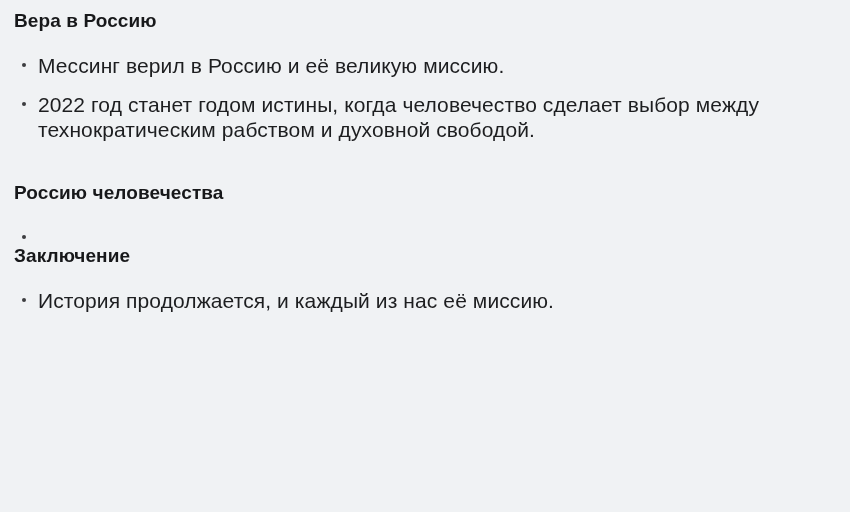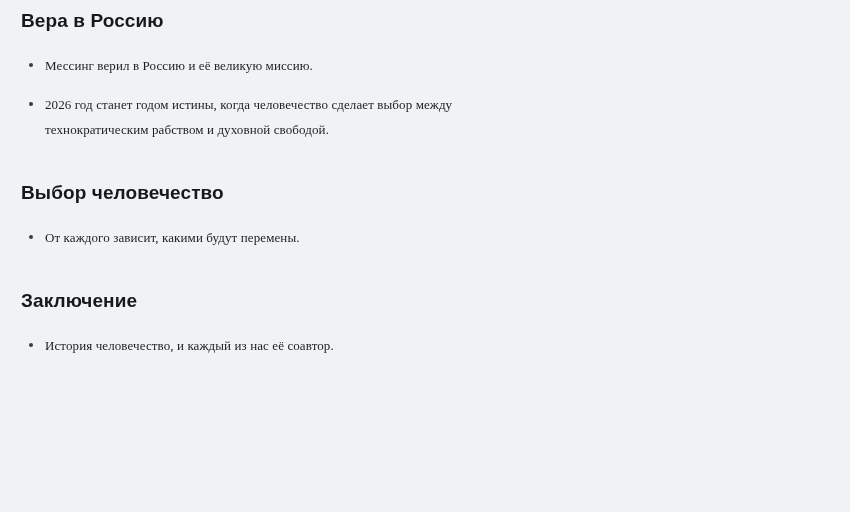--- a/index.html
+++ b/index.html
@@ -10,21 +10,20 @@
     width: 850px;
     height: 512px;
     overflow: hidden;
     background: #f0f2f4;
     font-family: "Liberation Sans", sans-serif;
     color: #1d1e20;
     box-sizing: border-box;
   }
   .doc {
     padding: 9px 40px 0 14px;
-    margin-left: 7px;
   }
   .section { margin: 0; }
   .section-heading {
     font-size: 19px;
     line-height: 24px;
     font-weight: 700;
     color: #17181a;
     margin: 39px 0 20px 0;
     letter-spacing: 0.1px;
   }
@@ -33,55 +32,54 @@
   }
   .bullet-list {
     list-style: none;
     margin: 0;
     padding: 0;
   }
   .bullet-item {
     position: relative;
     padding-left: 24px;
     margin: 0 0 14px 0;
-    font-size: 13px;
+    font-size: 21px;
     line-height: 25px;
     max-width: 762px;
     white-space: pre-line;
     letter-spacing: 0.1px;
-    font-family: Liberation Serif, serif;
   }
   .bullet-item:last-child { margin-bottom: 0; }
   .dot {
     position: absolute;
     left: 8px;
     top: 10px;
     width: 4px;
     height: 4px;
     border-radius: 50%;
     background: #3c3d3f;
   }
 </style>
 </head>
 <body>
 
 <main class="doc" id="doc">
     <section class="section">
       <h3 class="section-heading">Вера в Россию</h3>
       <ul class="bullet-list">
         <li class="bullet-item"><span class="dot"></span><span>Мессинг верил в Россию и её великую миссию.</span></li>
-        <li class="bullet-item"><span class="dot"></span><span>2026 год станет годом истины, когда человечество сделает выбор между
+        <li class="bullet-item"><span class="dot"></span><span>2022 год станет годом истины, когда человечество сделает выбор между
 технократическим рабством и духовной свободой.</span></li>
       </ul>
     </section>
     <section class="section">
-      <h3 class="section-heading">Выбор человечество</h3>
+      <h3 class="section-heading">Россию человечества</h3>
       <ul class="bullet-list">
-        <li class="bullet-item"><span class="dot"></span><span>От каждого зависит, какими будут перемены.</span></li>
+        <li class="bullet-item"><span class="dot"></span></li>
       </ul>
     </section>
     <section class="section">
       <h3 class="section-heading">Заключение</h3>
       <ul class="bullet-list">
-        <li class="bullet-item"><span class="dot"></span><span>История человечество, и каждый из нас её соавтор.</span></li>
+        <li class="bullet-item"><span class="dot"></span><span>История продолжается, и каждый из нас её миссию.</span></li>
       </ul>
     </section>
   </main>
 
 </body></html>

